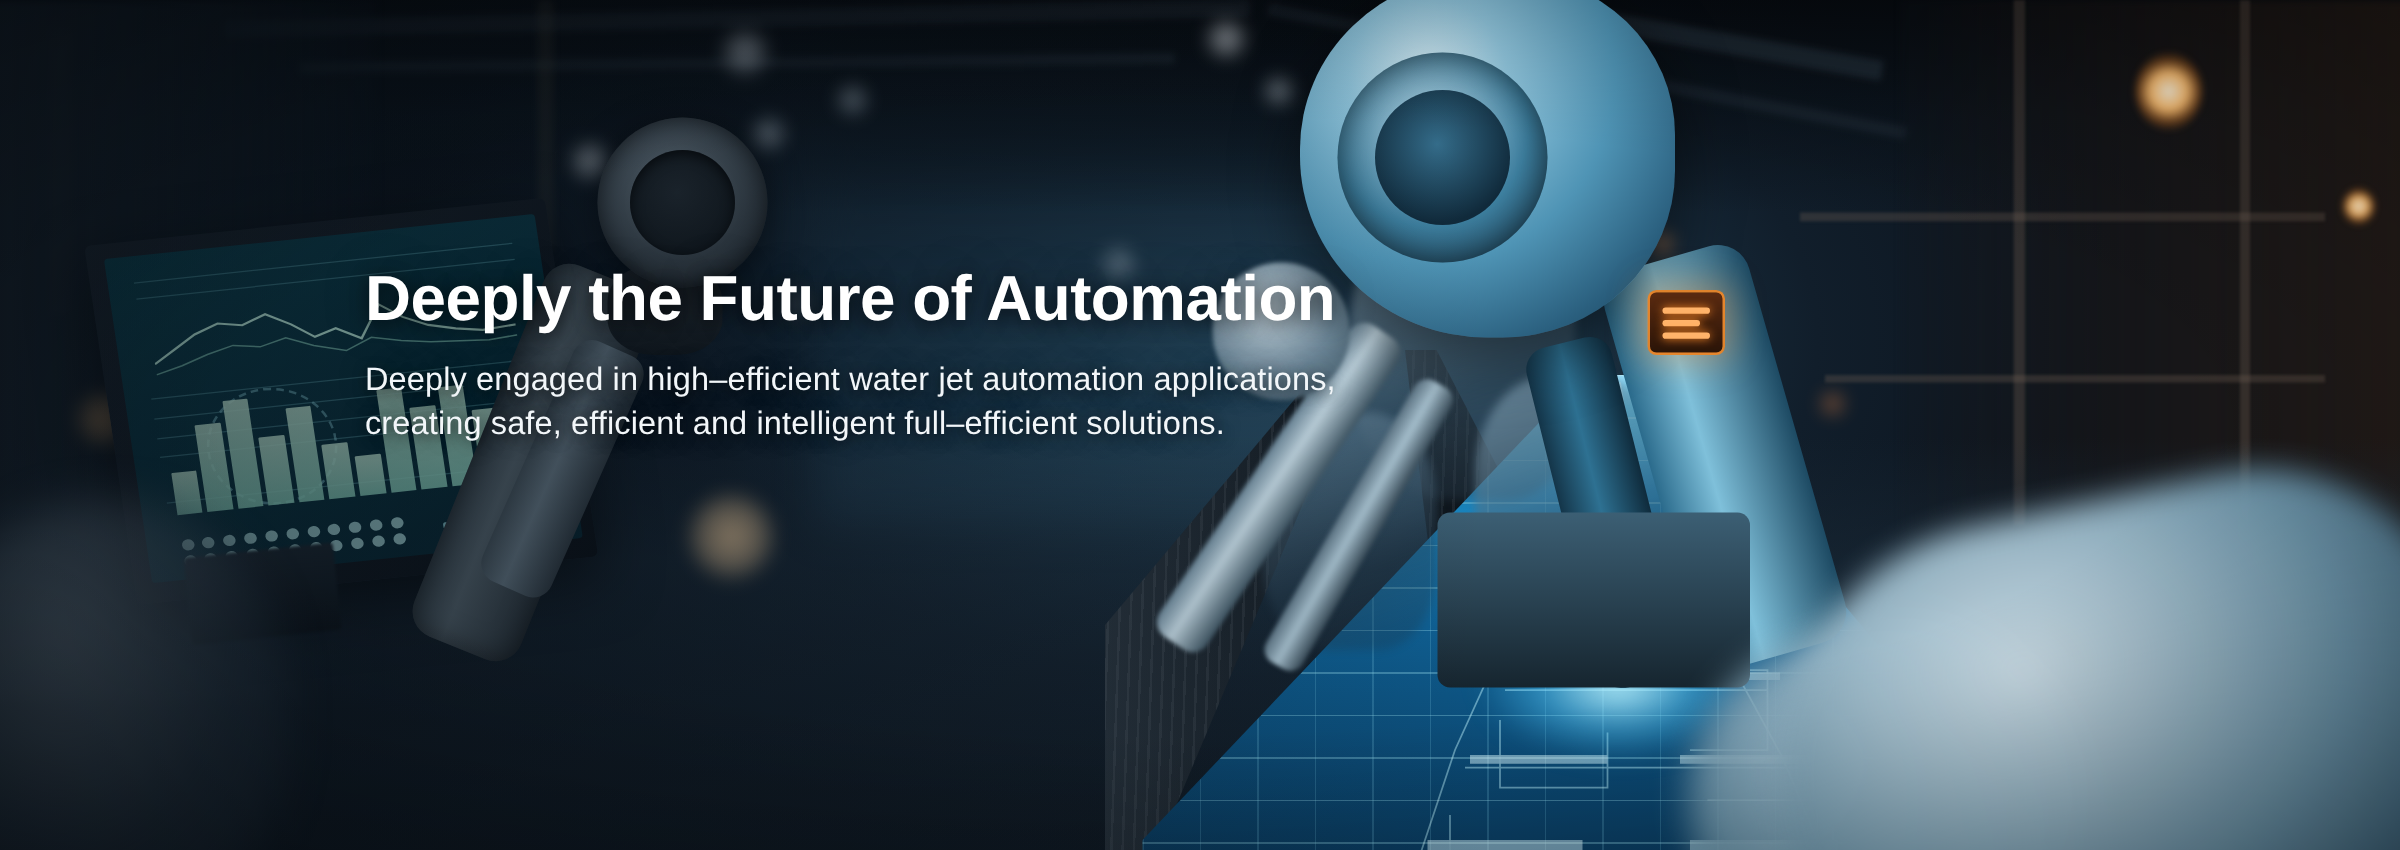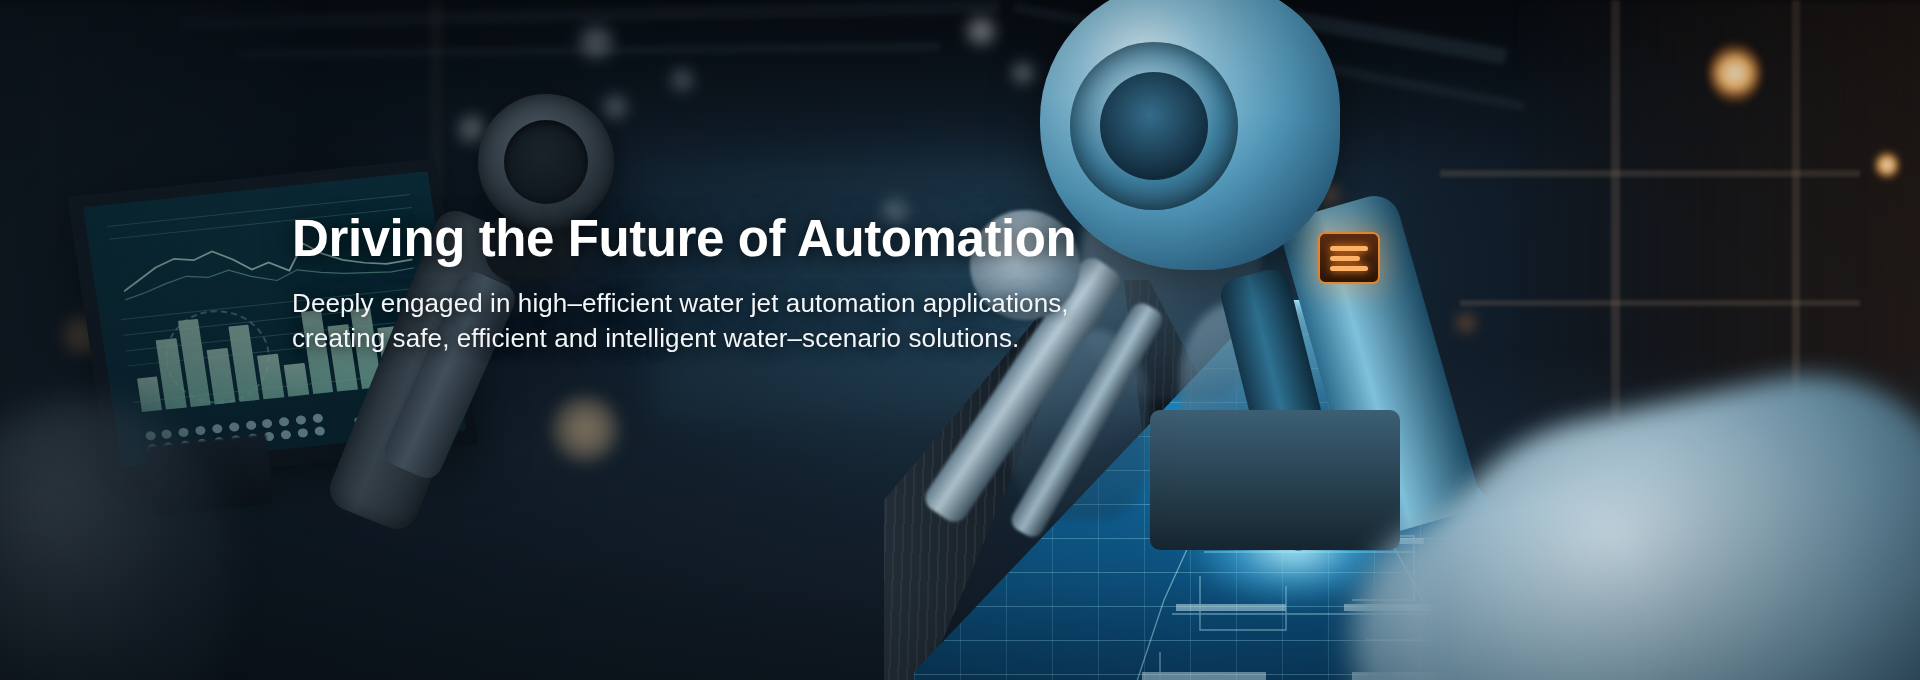--- a/index.html
+++ b/index.html
@@ -537,20 +537,20 @@
 
     <div class="arm-fg2"></div>
     <div class="arm-fg"></div>
     <div class="fg-left"></div>
   </div>
 
   <div class="scrim"></div>
   <div class="vignette"></div>
 
   <div class="content">
-    <h1 class="headline">Driving the Future of Automation</h1>
+    <h1 class="headline">Deeply the Future of Automation</h1>
     <p class="subhead">
       <span class="ln">Deeply engaged in high–efficient water jet automation applications,</span>
-      <span class="ln">creating safe, efficient and intelligent water–scenario solutions.</span>
+      <span class="ln">creating safe, efficient and intelligent full–efficient solutions.</span>
     </p>
   </div>
 
 </div>
 
 </body></html>

